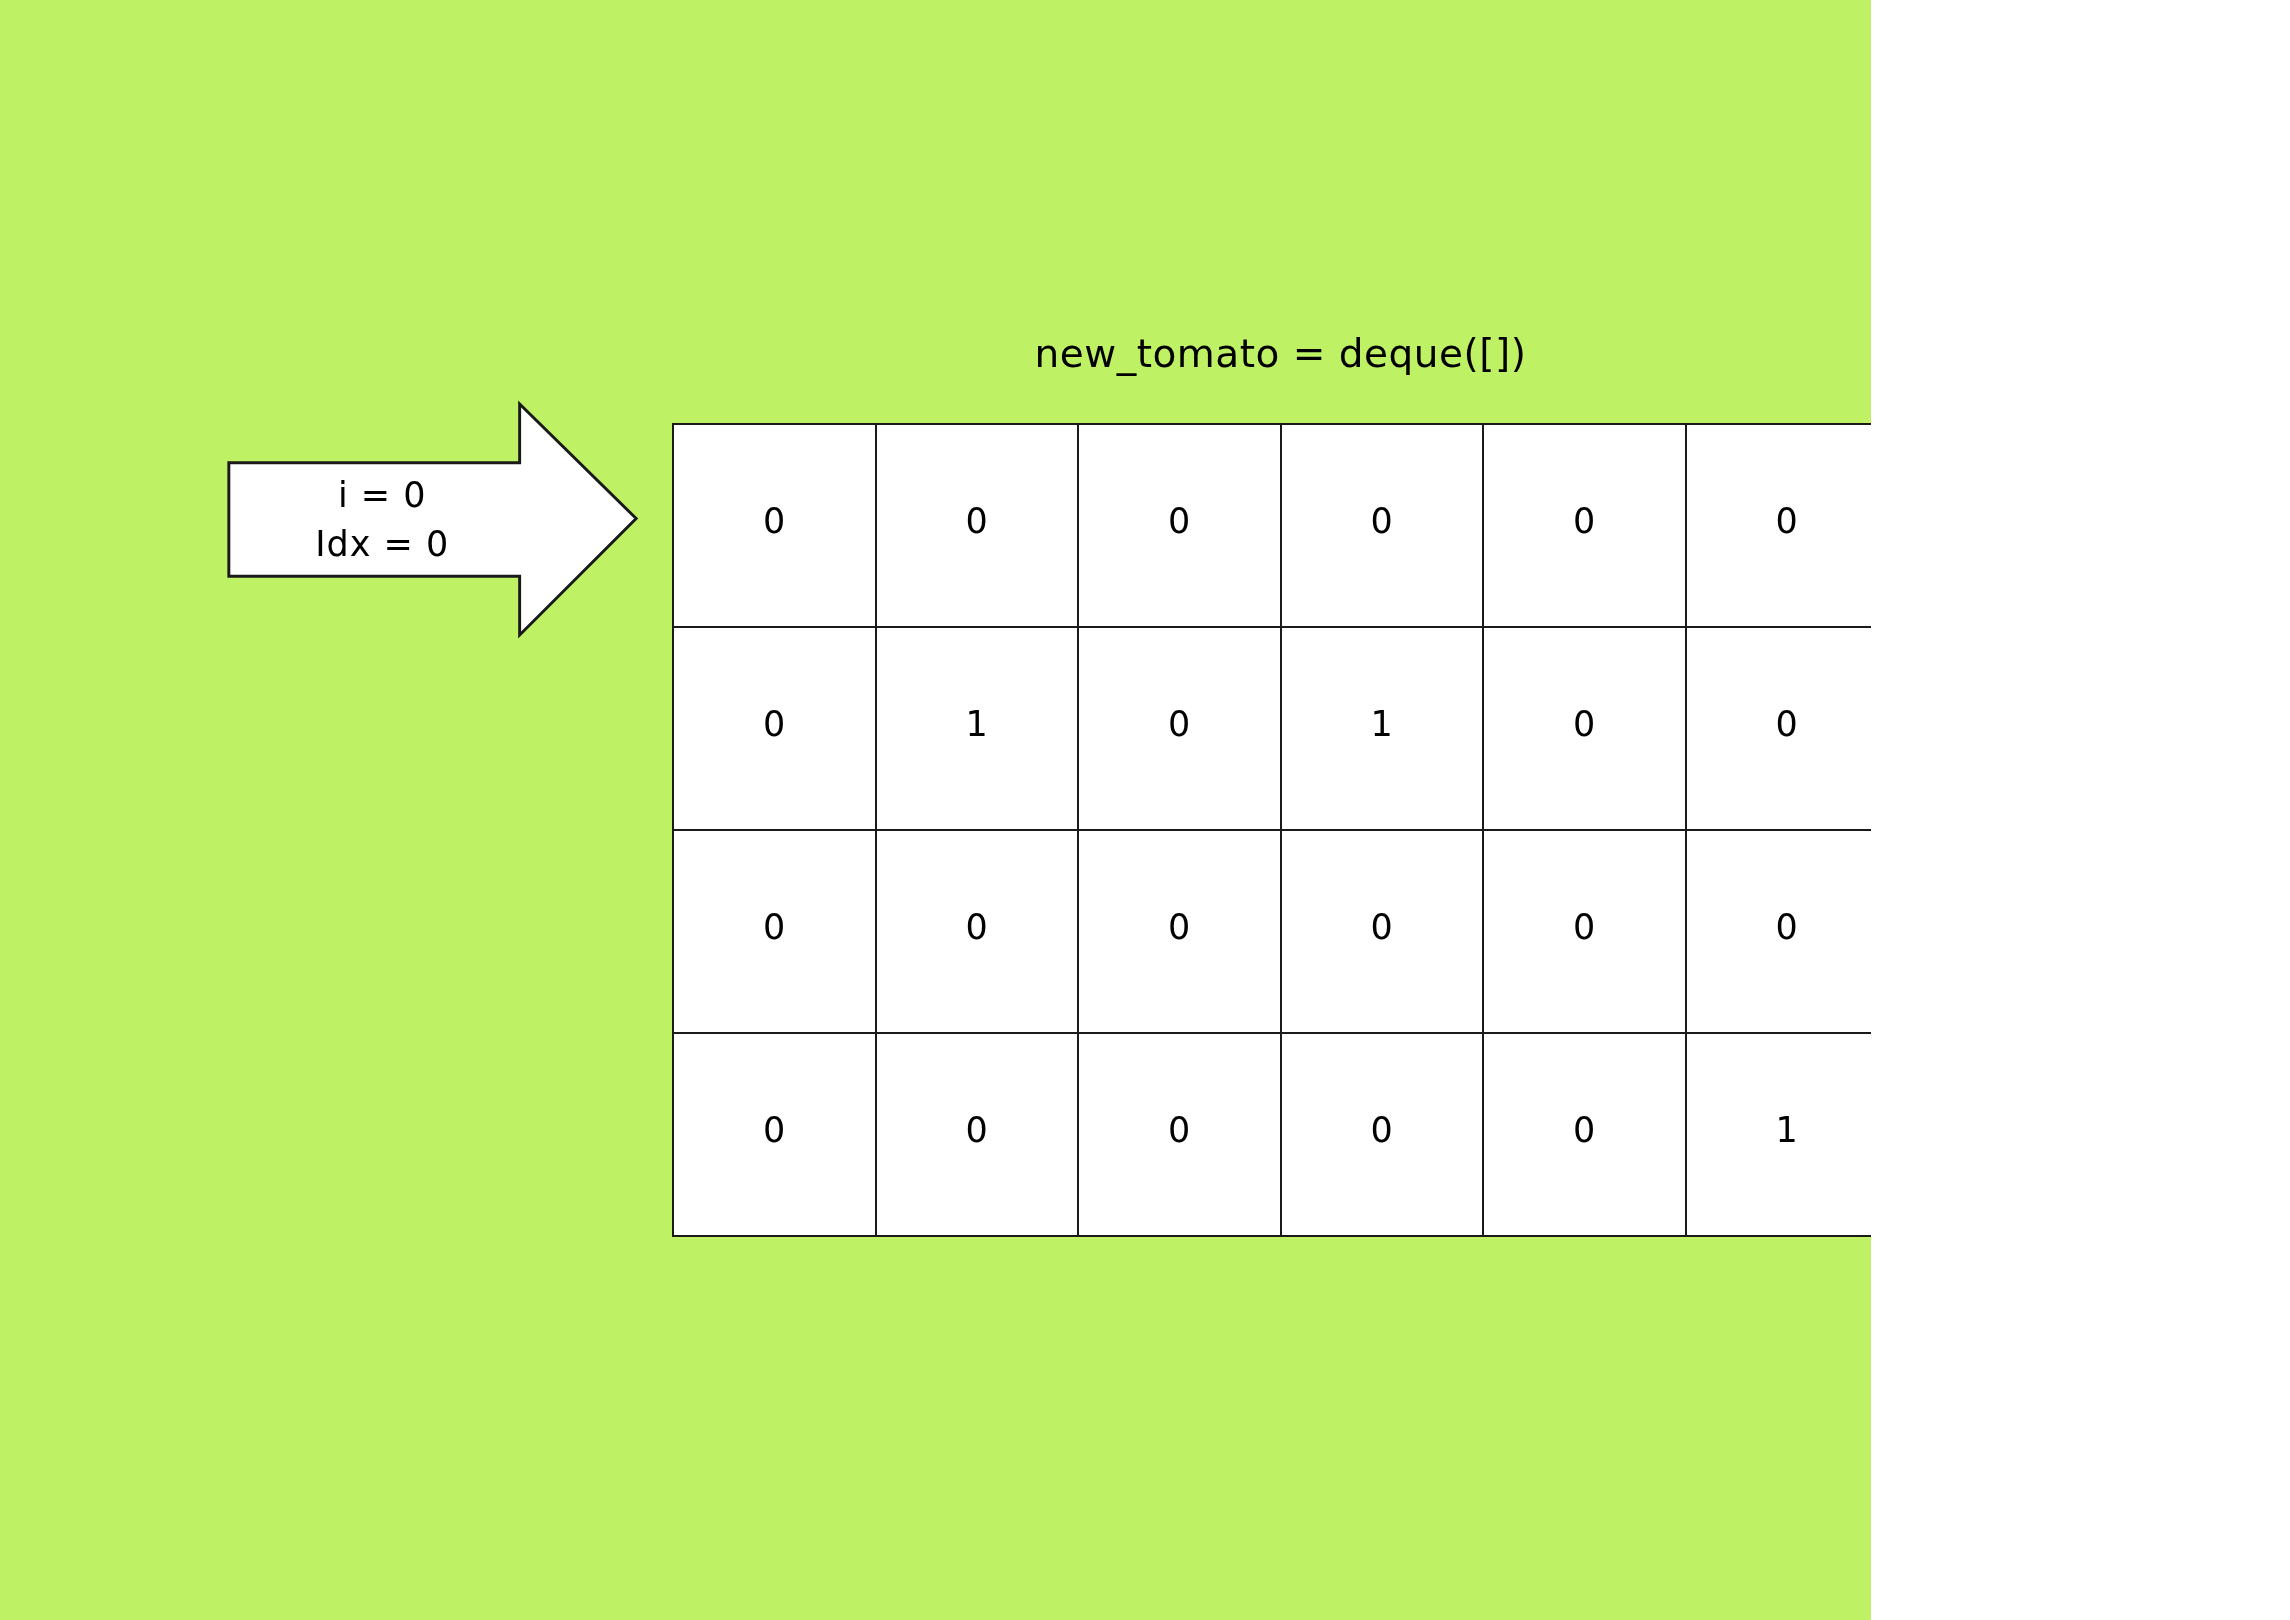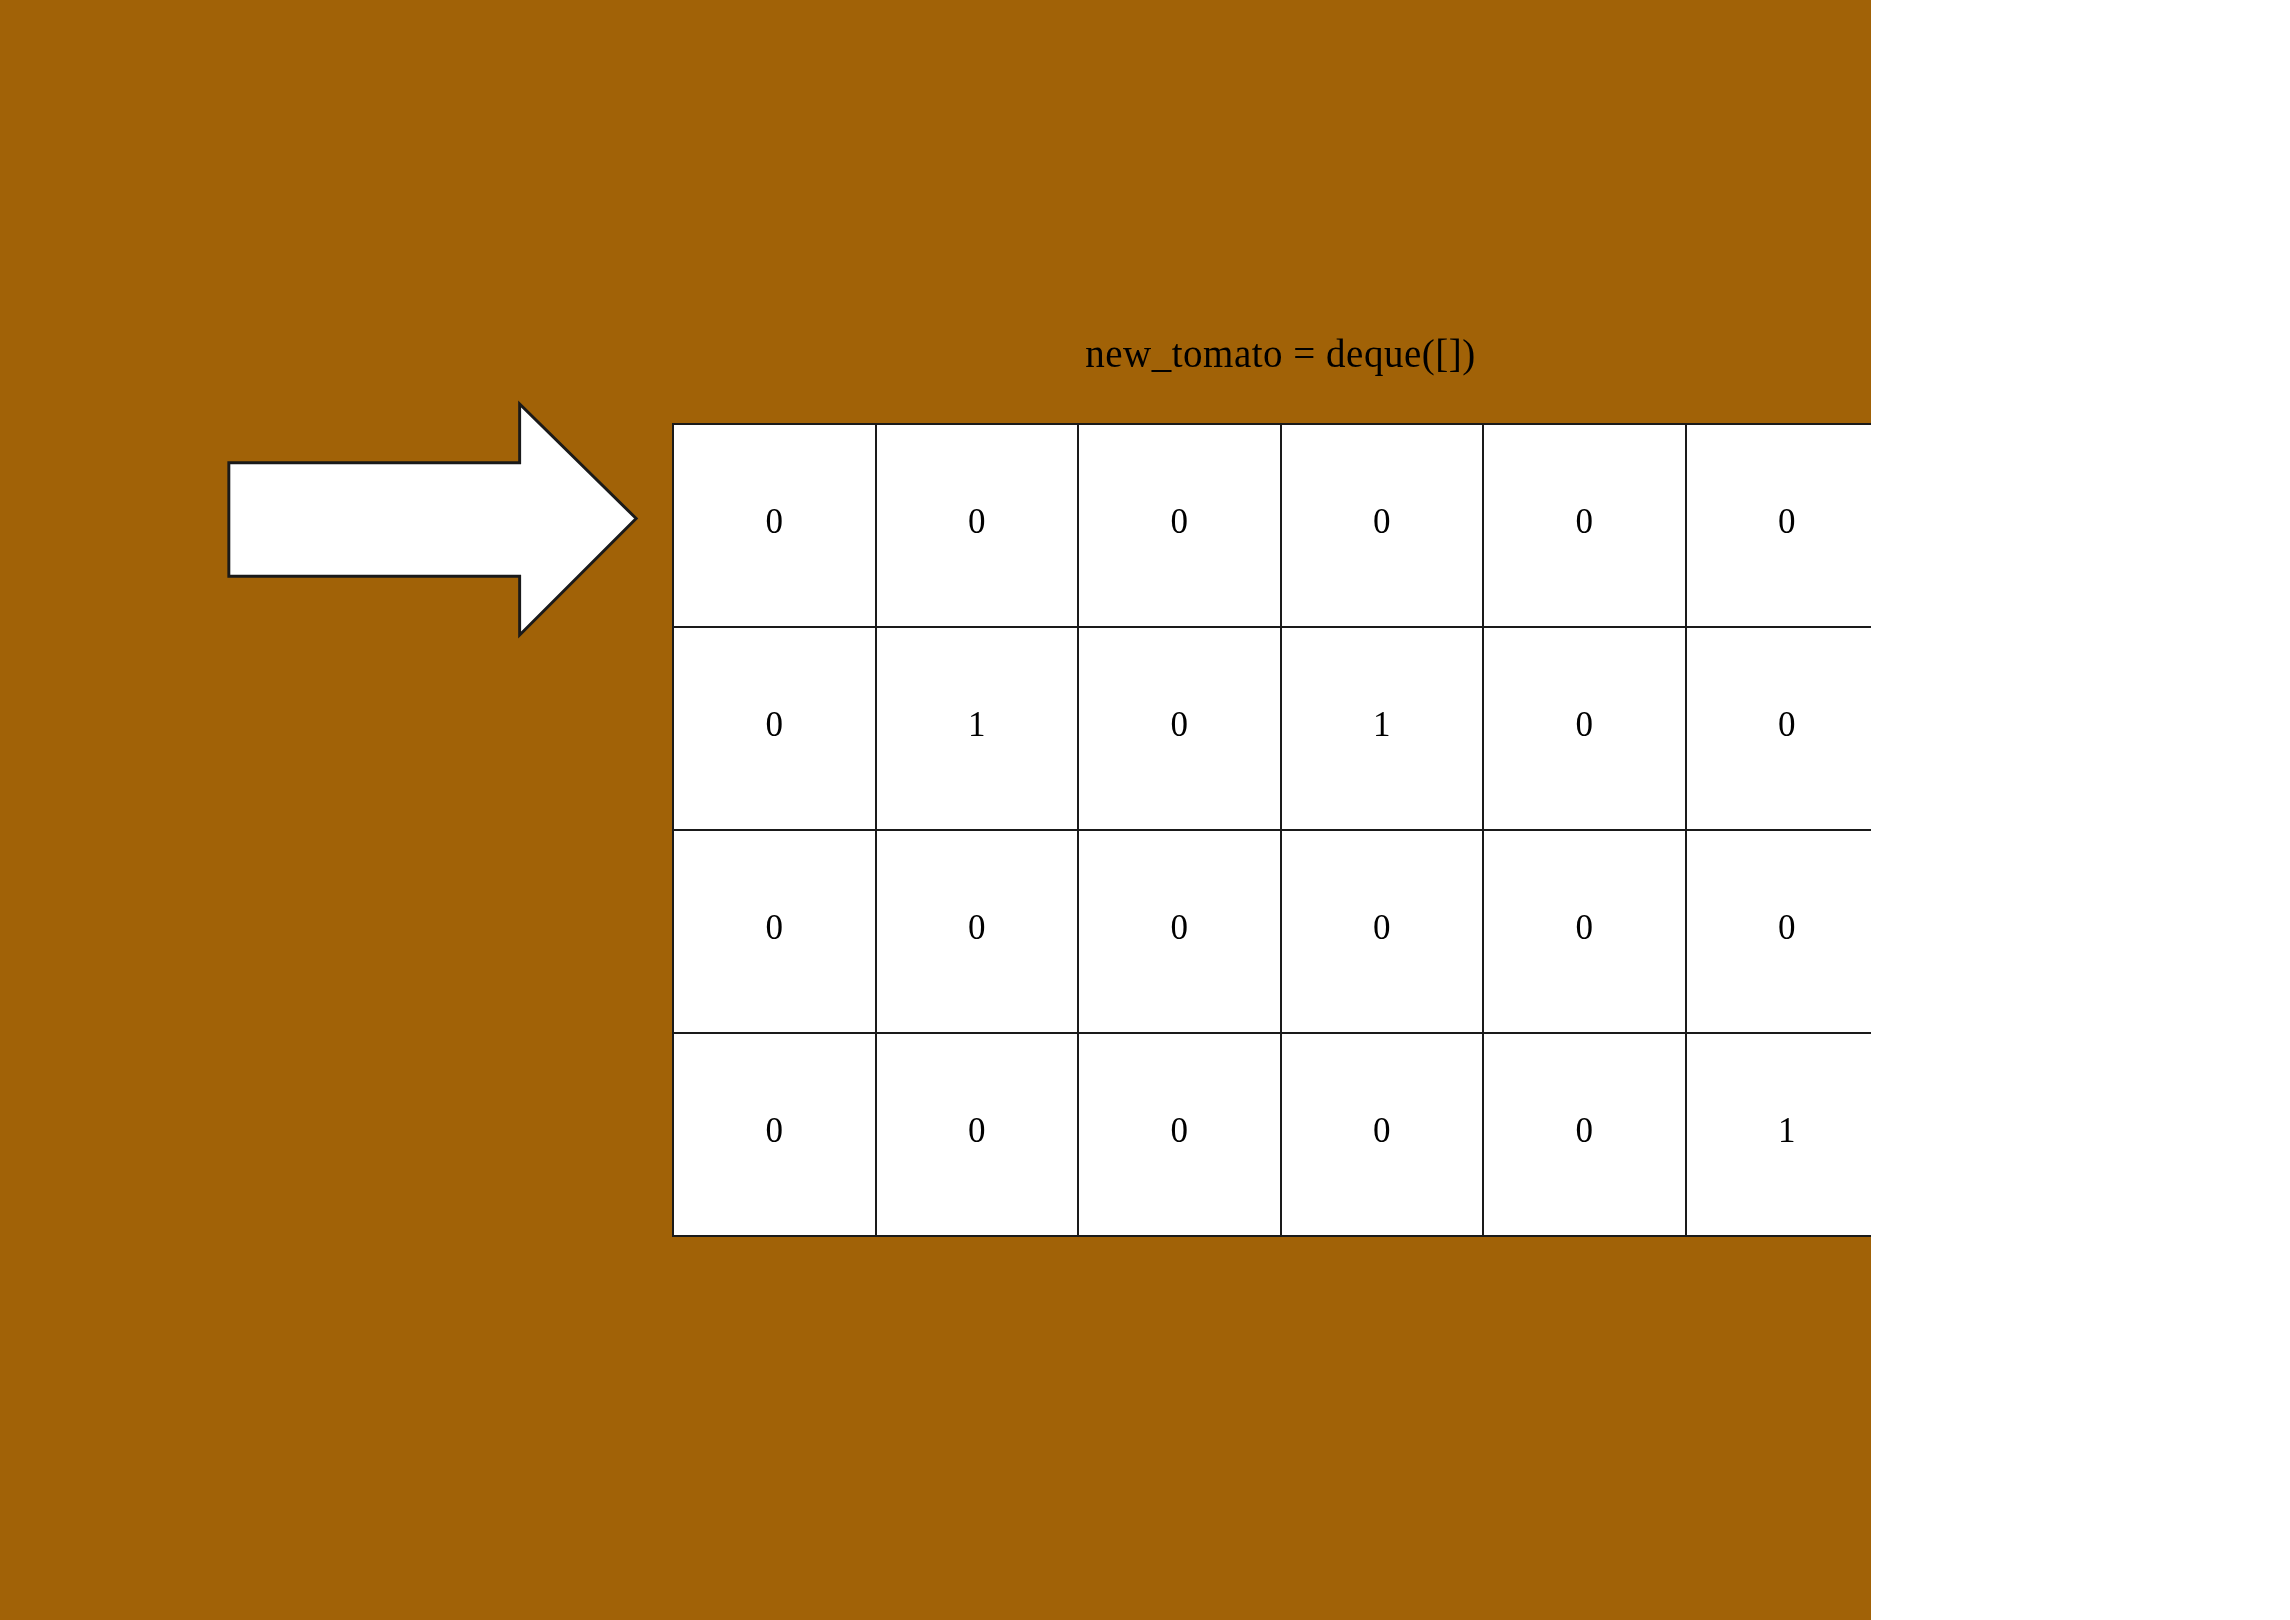--- a/index.html
+++ b/index.html
@@ -10,23 +10,22 @@
   }
   body {
     font-family: "DejaVu Sans", "Liberation Sans", sans-serif;
     color: #000000;
   }
 
   #canvas {
     position: relative;
     width: 1871px;
     height: 1620px;
-    background: #a16207;
+    background: #bef264;
     overflow: hidden;
-    font-family: Liberation Serif, serif;
   }
 
   
   .grid-title {
     position: absolute;
     left: 672px;
     top: 330px;
     width: 1217px;
     text-align: center;
     font-size: 39px;
@@ -109,20 +108,24 @@
 
 <div id="canvas">
 
   <div class="grid-title">new_tomato = deque([])</div>
 
   <div class="arrow-wrap">
     <svg viewBox="0 0 432 252" xmlns="http://www.w3.org/2000/svg">
       <polygon points="8,68 305,68 305,8 424,125 305,244 305,184 8,184" fill="#ffffff" stroke="#1a1a1a" stroke-width="3" stroke-linejoin="miter"></polygon>
     </svg>
   </div>
+  <div class="arrow-labels">
+    <div class="arrow-label">i  =  0</div>
+    <div class="arrow-label">Idx  =  0</div>
+  </div>
 
   <div class="grid" id="grid">
       <div class="cell">
         <div class="cell-value">0</div>
       </div>
       <div class="cell">
         <div class="cell-value">0</div>
       </div>
       <div class="cell">
         <div class="cell-value">0</div>

